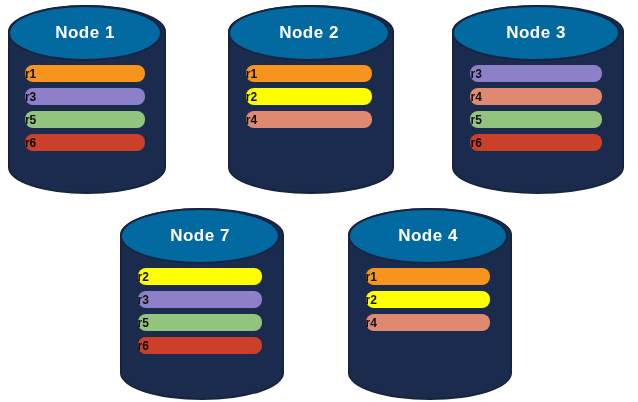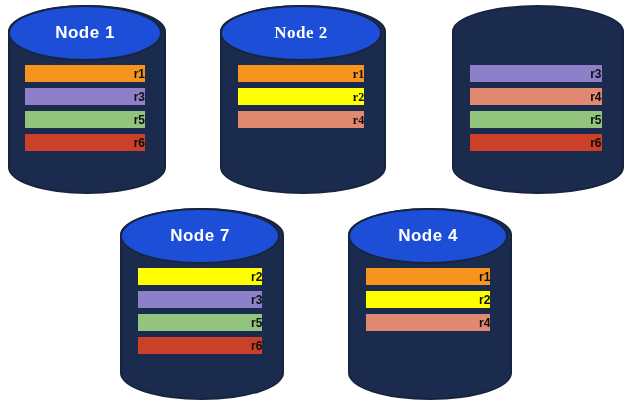--- a/index.html
+++ b/index.html
@@ -33,21 +33,21 @@
     background: #1b2b4d;
     border: 2px solid #17243f;
     border-radius: 50% / 14%;
   }
   .cyl-top {
     position: absolute;
     left: 0;
     top: 0;
     width: 100%;
     height: 30%;
-    background: #1d4ed8;
+    background: #0369a1;
     border: 2px solid #17243f;
     border-radius: 50%;
     box-sizing: border-box;
     display: flex;
     align-items: center;
     justify-content: center;
   }
   .node-title {
     color: #ffffff;
     font-size: 17px;
@@ -63,24 +63,24 @@
     left: 0;
     right: 0;
     display: flex;
     flex-direction: column;
     align-items: center;
     gap: 6px;
   }
   .row-bar {
     width: 78%;
     height: 17px;
-    border-radius: 0;
+    border-radius: 8px;
     display: flex;
     align-items: center;
-    justify-content: flex-end;
+    justify-content: flex-start;
     box-sizing: border-box;
   }
   .row-label {
     font-size: 12px;
     font-weight: bold;
     color: #0d0d0d;
     line-height: 1;
     user-select: none;
   }
 </style>
@@ -101,39 +101,42 @@
           <span class="row-label">r3</span>
         </div>
         <div class="row-bar" style="background: rgb(146, 196, 125);">
           <span class="row-label">r5</span>
         </div>
         <div class="row-bar" style="background: rgb(204, 63, 40);">
           <span class="row-label">r6</span>
         </div>
       </div>
     </div>
-    <div class="node" style="left: 220px; top: 5px; width: 162px; height: 185px; font-family: Liberation Serif, serif;">
+    <div class="node" style="left: 228px; top: 5px; width: 162px; height: 185px;">
       <div class="cyl-body"></div>
       <div class="cyl-top">
         <div class="node-title">Node  2</div>
       </div>
       <div class="rows" style="top: 60px;">
         <div class="row-bar" style="background: rgb(247, 148, 30);">
           <span class="row-label">r1</span>
         </div>
         <div class="row-bar" style="background: rgb(255, 255, 0);">
           <span class="row-label">r2</span>
         </div>
         <div class="row-bar" style="background: rgb(224, 136, 112);">
           <span class="row-label">r4</span>
         </div>
       </div>
     </div>
     <div class="node" style="left: 452px; top: 5px; width: 168px; height: 185px;">
       <div class="cyl-body"></div>
+      <div class="cyl-top">
+        <div class="node-title">Node  3</div>
+      </div>
       <div class="rows" style="top: 60px;">
         <div class="row-bar" style="background: rgb(141, 128, 201);">
           <span class="row-label">r3</span>
         </div>
         <div class="row-bar" style="background: rgb(224, 136, 112);">
           <span class="row-label">r4</span>
         </div>
         <div class="row-bar" style="background: rgb(146, 196, 125);">
           <span class="row-label">r5</span>
         </div>

